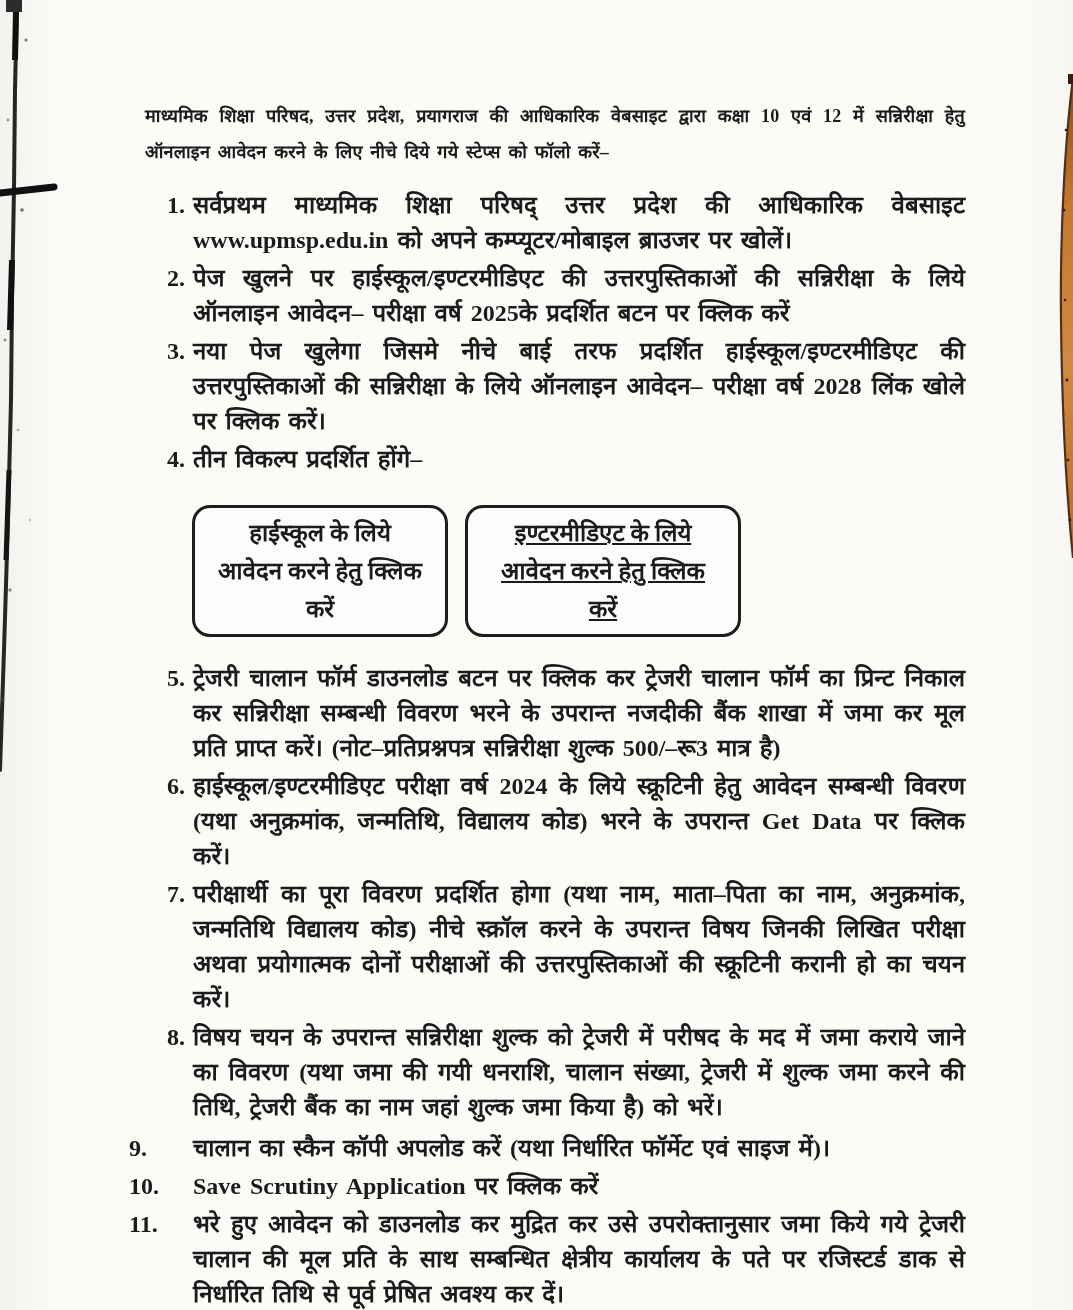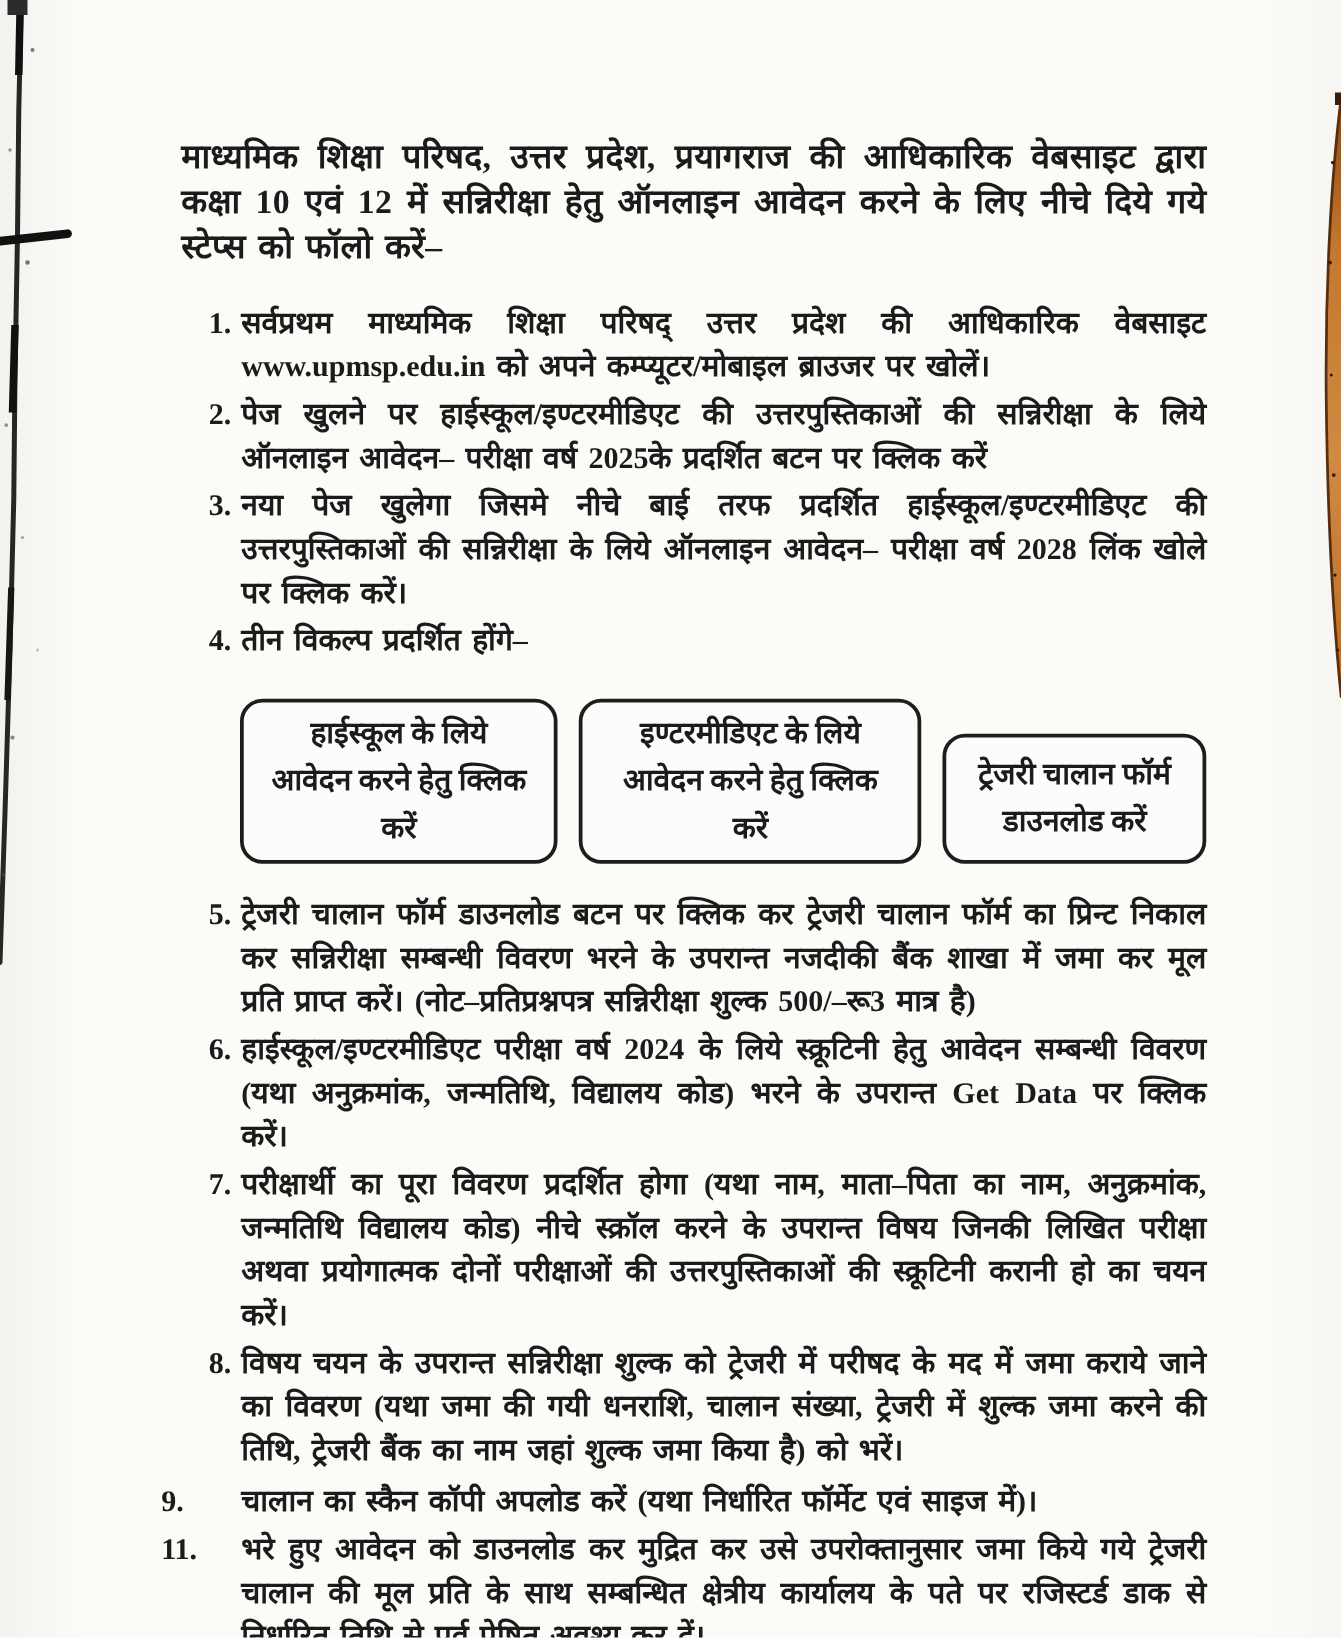--- a/index.html
+++ b/index.html
@@ -15,21 +15,21 @@
     position:absolute; inset:0;
     background:
       linear-gradient(90deg, #f4f2ee 0%, #fcfbf8 6%, #fcfbf8 94%, #f8f6f2 100%);
   }
   .doc {
     position:absolute;
     left:145px; top:80px;
     width:820px;
   }
   .intro {
-    font-size:27px;
+    font-size:18px;
     line-height:36px;
     text-align:justify;
     font-weight:bold;
     letter-spacing:0.2px;
     word-spacing:3px;
   }
   .steps { margin-top:6px; }
   .step {
     display:flex;
     font-size:24px;
@@ -66,21 +66,21 @@
     justify-content:center;
     text-align:center;
     white-space:pre-line;
     font-size:24px;
     line-height:38px;
     font-weight:bold;
     padding:6px 10px;
     box-sizing:border-box;
   }
   .obox-1 { width:256px; min-height:102px; margin-top:8px; }
-  .obox-2 { width:276px; min-height:114px; margin-top:2px; }
+  .obox-2 { width:276px; min-height:114px; margin-top:2px;text-decoration:underline; }
   .obox-3 { width:212px; min-height:104px; }
   svg.artifact { position:absolute; pointer-events:none; }
   #edge-left   { left:0; top:0; }
   #edge-right  { right:0; top:70px; }
 </style>
 </head>
 <body>
 
 <div class="page">
 
@@ -148,22 +148,20 @@
         </div>
       </div>
 
     <div class="boxes">
       <div class="obox obox-1">हाईस्कूल के लिये
 आवेदन करने हेतु क्लिक
 करें</div>
       <div class="obox obox-2">इण्टरमीडिएट के लिये
 आवेदन करने हेतु क्लिक
 करें</div>
-      <div class="obox obox-3">ट्रेजरी चालान फॉर्म
-डाउनलोड करें</div>
     </div>
 
     <div class="steps steps-after">
 
         <div class="step">
           <span class="num">5.</span>
           <span class="txt">ट्रेजरी चालान फॉर्म डाउनलोड बटन पर क्लिक कर ट्रेजरी चालान फॉर्म का प्रिन्ट निकाल कर सन्निरीक्षा सम्बन्धी विवरण भरने के उपरान्त नजदीकी बैंक शाखा में जमा कर मूल प्रति प्राप्त करें। (नोट–प्रतिप्रश्नपत्र सन्निरीक्षा शुल्क 500/–रू3 मात्र है)</span>
         </div>
 
         <div class="step">
@@ -182,20 +180,24 @@
         </div>
       </div>
 
     <div class="steps steps-tail">
 
         <div class="step">
           <span class="num">9.</span>
           <span class="txt">चालान का स्कैन कॉपी अपलोड करें (यथा निर्धारित फॉर्मेट एवं साइज में)।</span>
         </div>
 
+        <div class="step">
+          <span class="num">10.</span>
+          <span class="txt">Save Scrutiny Application पर क्लिक करें</span>
+        </div>
 
         <div class="step">
           <span class="num">11.</span>
           <span class="txt">भरे हुए आवेदन को डाउनलोड कर मुद्रित कर उसे उपरोक्तानुसार जमा किये गये ट्रेजरी चालान की मूल प्रति के साथ सम्बन्धित क्षेत्रीय कार्यालय के पते पर रजिस्टर्ड डाक से निर्धारित तिथि से पूर्व प्रेषित अवश्य कर दें।</span>
         </div>
       </div>
 
   </div>
 </div>
 

